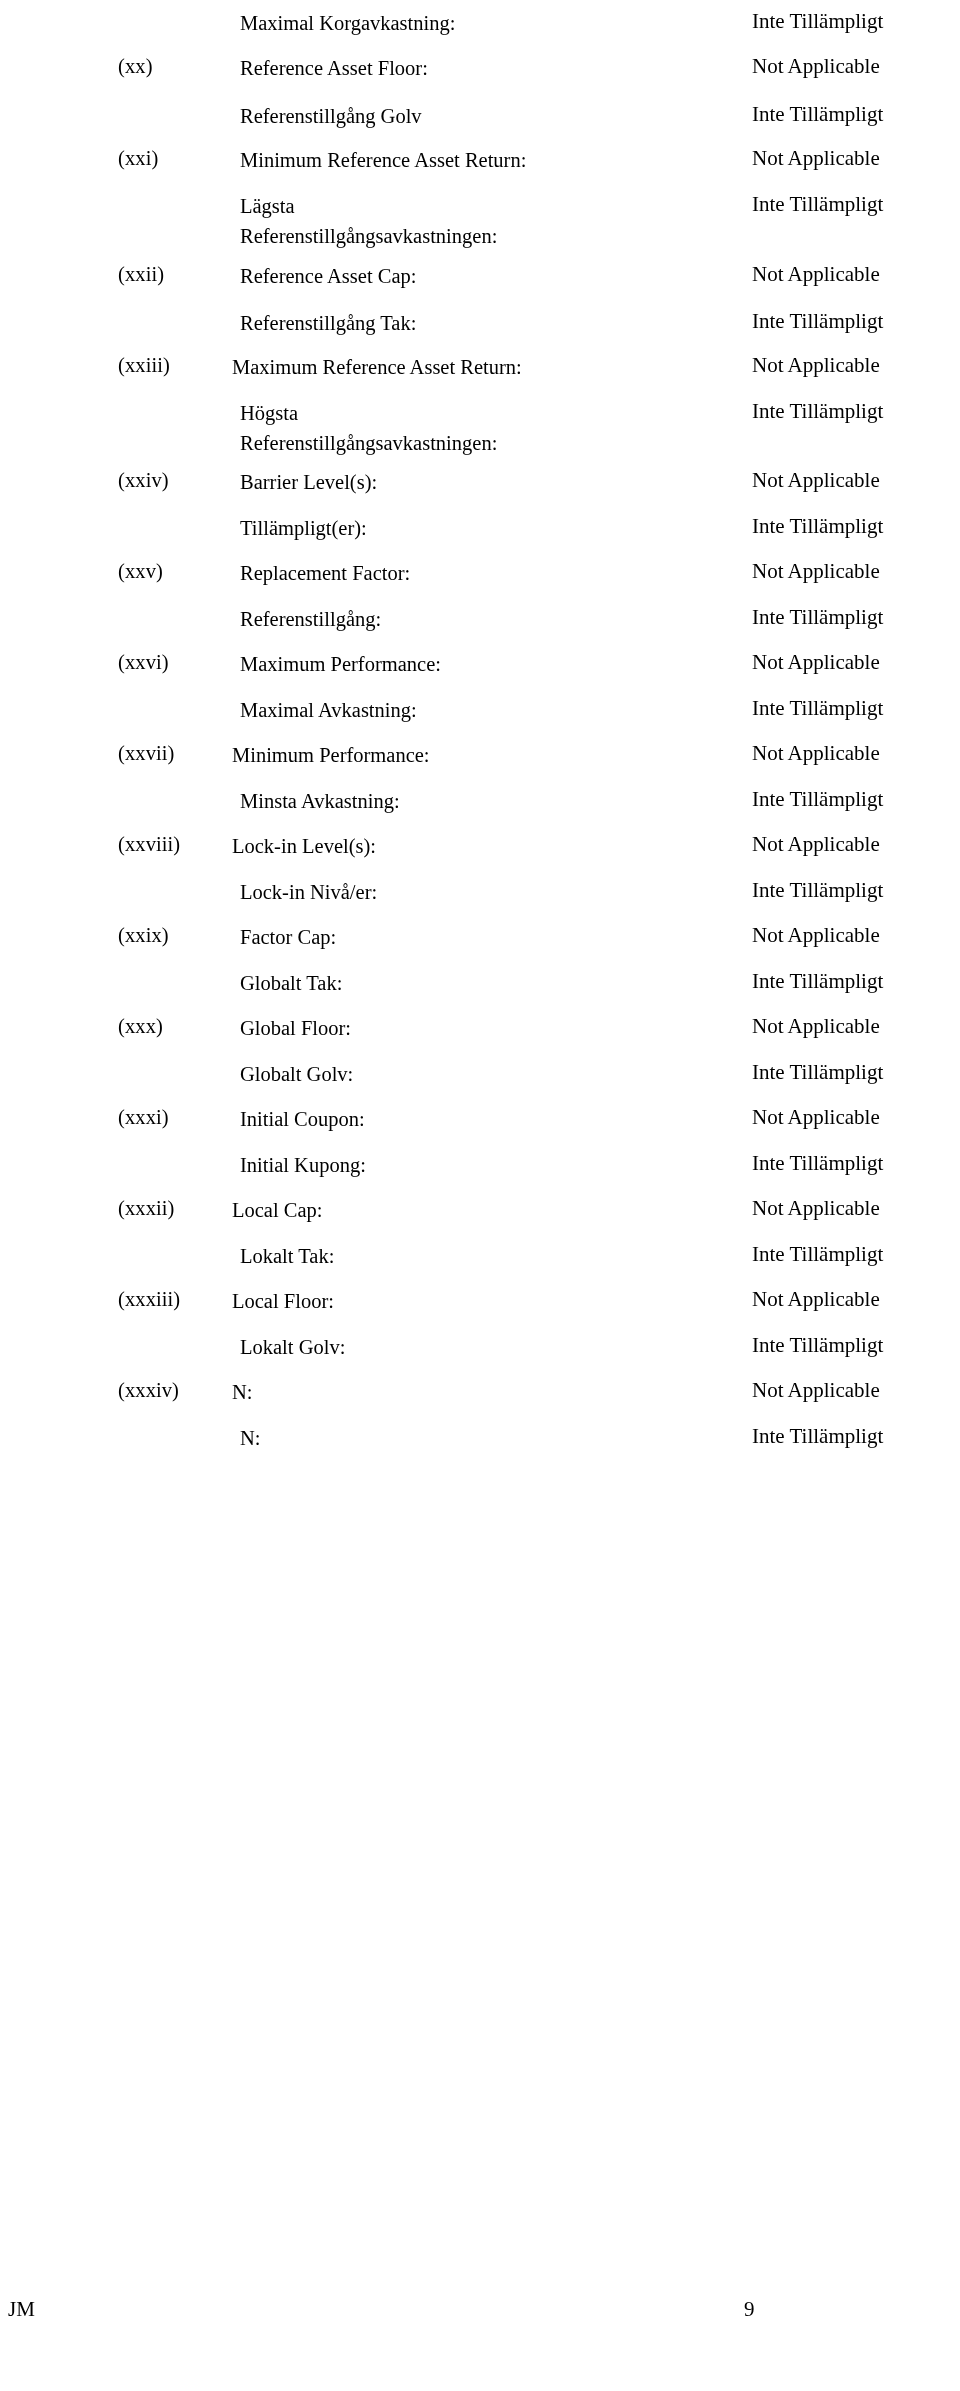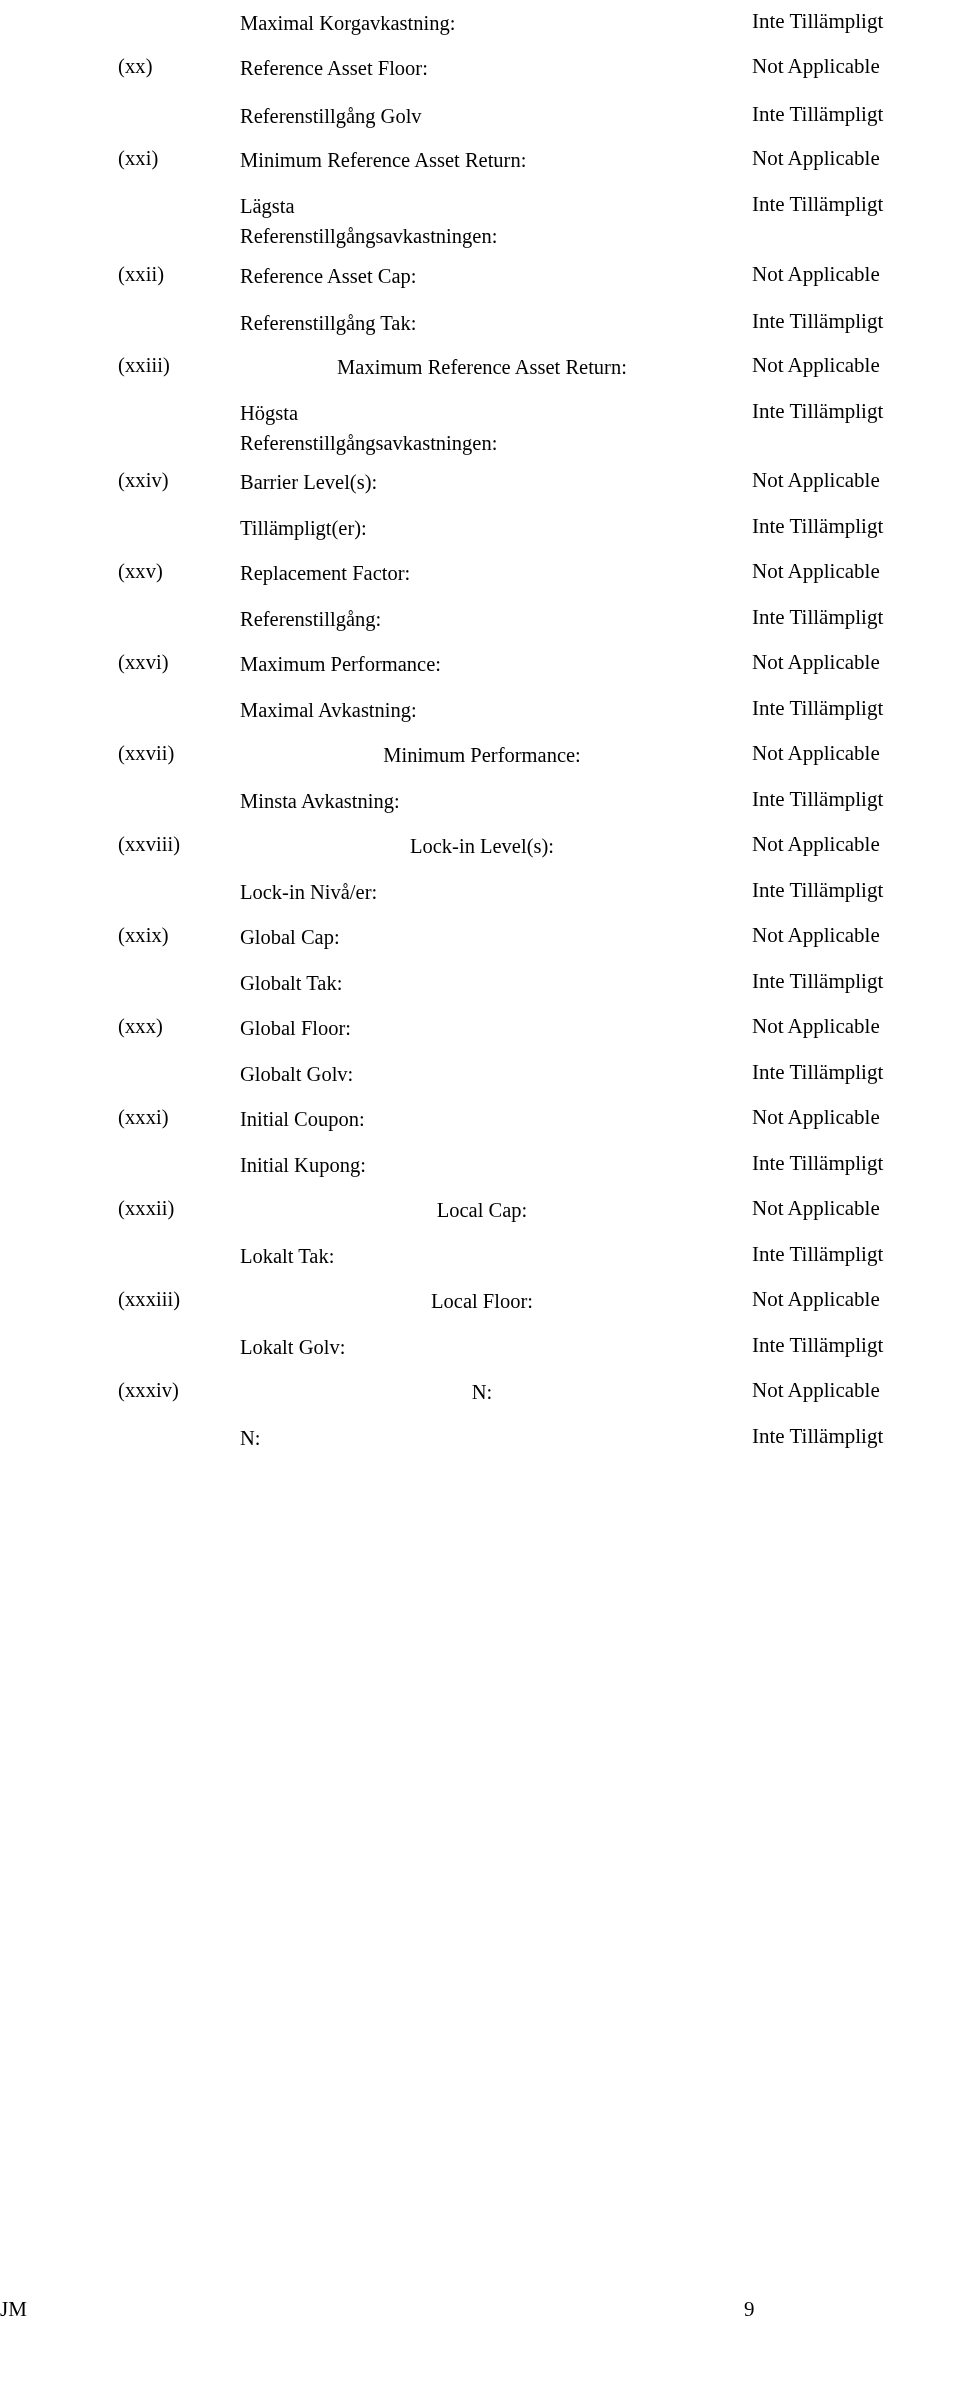--- a/index.html
+++ b/index.html
@@ -46,40 +46,39 @@
     position: absolute;
     left: 240px;
     top: 0;
     width: 500px;
     font-size: 20.5px;
     line-height: 30px;
     white-space: pre-line;
   }
   .label.wide {
     left: 232px;
-    text-align: center;
   }
   .value {
     position: absolute;
     left: 752px;
     top: 0;
     font-size: 21px;
     line-height: 26px;
     white-space: nowrap;
   }
   .footer {
     position: absolute;
     left: 0;
     bottom: 16px;
     width: 960px;
     height: 30px;
   }
   .footer-left {
     position: absolute;
-    left: 0;
+    left: 8px;
     top: 0;
     font-size: 21px;
     line-height: 28px;
   }
   .footer-right {
     position: absolute;
     left: 744px;
     top: 0;
     font-size: 21px;
     line-height: 28px;
@@ -182,21 +181,21 @@
         <div class="label wide">Lock-in Level(s):</div>
         <div class="value">Not Applicable</div>
       </div>
       <div class="row" style="top: 877px;">
         <div class="num"></div>
         <div class="label">Lock-in Nivå/er:</div>
         <div class="value">Inte Tillämpligt</div>
       </div>
       <div class="row" style="top: 922px;">
         <div class="num">(xxix)</div>
-        <div class="label">Global Cap:</div>
+        <div class="label">Factor Cap:</div>
         <div class="value">Not Applicable</div>
       </div>
       <div class="row" style="top: 968px;">
         <div class="num"></div>
         <div class="label">Globalt Tak:</div>
         <div class="value">Inte Tillämpligt</div>
       </div>
       <div class="row" style="top: 1013px;">
         <div class="num">(xxx)</div>
         <div class="label">Global Floor:</div>

